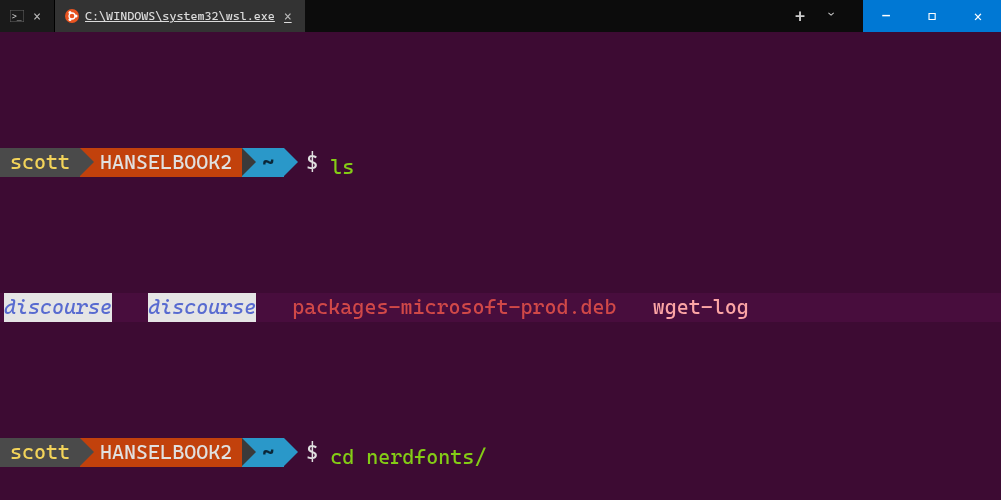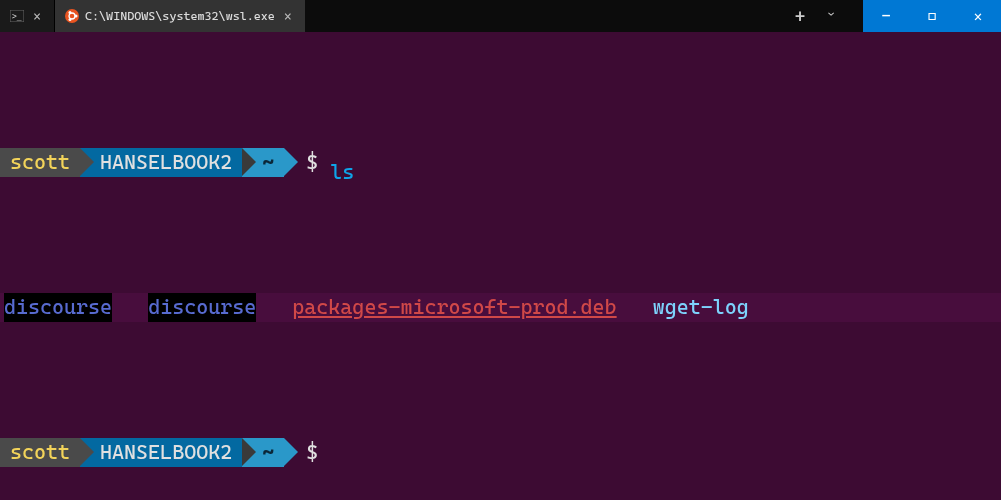--- a/index.html
+++ b/index.html
@@ -3,52 +3,52 @@
 <meta charset="utf-8">
 <style>
   * { margin:0; padding:0; box-sizing:border-box; }
   html,body { width:1001px; height:500px; overflow:hidden; font-family:"Cascadia Code","Fira Code","Consolas",monospace; }
   body { background:#3d0b33; color:#e0e0e0; }
 
   
   .titlebar { height:32px; background:#0c0c0c; display:flex; align-items:stretch; position:relative; }
   .tab { display:flex; align-items:center; gap:6px; padding:0 10px; font-size:12px; color:#dcdcdc; position:relative; cursor:pointer; }
   .tab.inactive { background:#1a1a1a; }
-  .tab.active { background:#333; }
+  .tab.active { background:#333;text-decoration:underline; }
   .tab .favicon { width:14px; height:14px; display:inline-flex; align-items:center; justify-content:center; }
   .tab .close { width:14px; height:14px; display:inline-flex; align-items:center; justify-content:center; color:#bbb; font-size:13px; }
   .tab-sep { width:1px; background:#000; }
   .titlebar-right { margin-left:auto; display:flex; align-items:stretch; }
   .tb-btn { width:46px; display:flex; align-items:center; justify-content:center; color:#ccc; font-size:14px; cursor:pointer; }
   .tb-btn.newtab { width:34px; font-size:18px; }
   .tb-btn.drop { width:28px; font-size:10px; }
   .tb-btn.min,.tb-btn.max,.tb-btn.cls { background:#0078d4; color:#fff; }
 
   
   .term { font-size:20.5px; line-height:29px; letter-spacing:0px; white-space:pre; padding:0; }
-  .row { display:flex; align-items:flex-start; height:29px; }
+  .row { display:flex; align-items:center; height:29px; }
 
   
   .seg { display:inline-flex; align-items:center; height:29px; padding:0 10px 0 10px; position:relative; }
   .seg::after { content:""; position:absolute; right:-14px; top:0; width:0; height:0; border-top:14.5px solid transparent; border-bottom:14.5px solid transparent; z-index:1; }
   .seg.user { background:#4a4a4a; color:#f2d35a; }
   .seg.user::after { border-left:14px solid #4a4a4a; }
-  .seg.host { background:#0369a1; color:#e0e0e0; padding-left:20px; }
+  .seg.host { background:#c2410c; color:#e0e0e0; padding-left:20px; }
   .seg.host::after { border-left:14px solid #3a3a3a; }
   .seg.dir1 { background:#2a98c9; color:#0b2738; padding-left:20px; font-weight:600;}
   .seg.dir1::after { border-left:14px solid #2a98c9; }
   .dollar { color:#e0e0e0; padding-left:22px; }
-  .cmd { color:#0ea5e9; padding-left:12px;margin-top:10px; }
+  .cmd { color:#84cc16; padding-left:12px;margin-top:10px; }
 
   
   .out { background:#480d3d; color:#e8e8e8; }
   .out .dirc { color:#586bd0; }
-  .out .dirc.bg { background:#000000;}
-  .out .redfile { color:#d04848;text-decoration:underline; }
-  .out .plain { color:#7dd3fc; }
+  .out .dirc.bg { background:#e5e5e5;font-style:italic;}
+  .out .redfile { color:#d04848; }
+  .out .plain { color:#fca5a5; }
 
   .out-row{background:#480d3d; padding-left:4px;}
 </style>
 </head>
 <body>
 
 <div class="titlebar">
   <div class="tab inactive">
     <span class="favicon">
       <svg width="14" height="12" viewBox="0 0 14 12">
@@ -100,20 +100,21 @@
     <span class="redfile">packages-microsoft-prod.deb</span><span>   </span>
     <span class="plain">wget-log</span>
   </div>
 
   
   <div class="row">
     <span class="seg user">scott</span>
     <span class="seg host">HANSELBOOK2</span>
     <span class="seg dir1">~</span>
     <span class="dollar">$</span>
+    <span class="cmd">cd nerdfonts/</span>
   </div>
 
   
   
 
   
   
 
   
   

